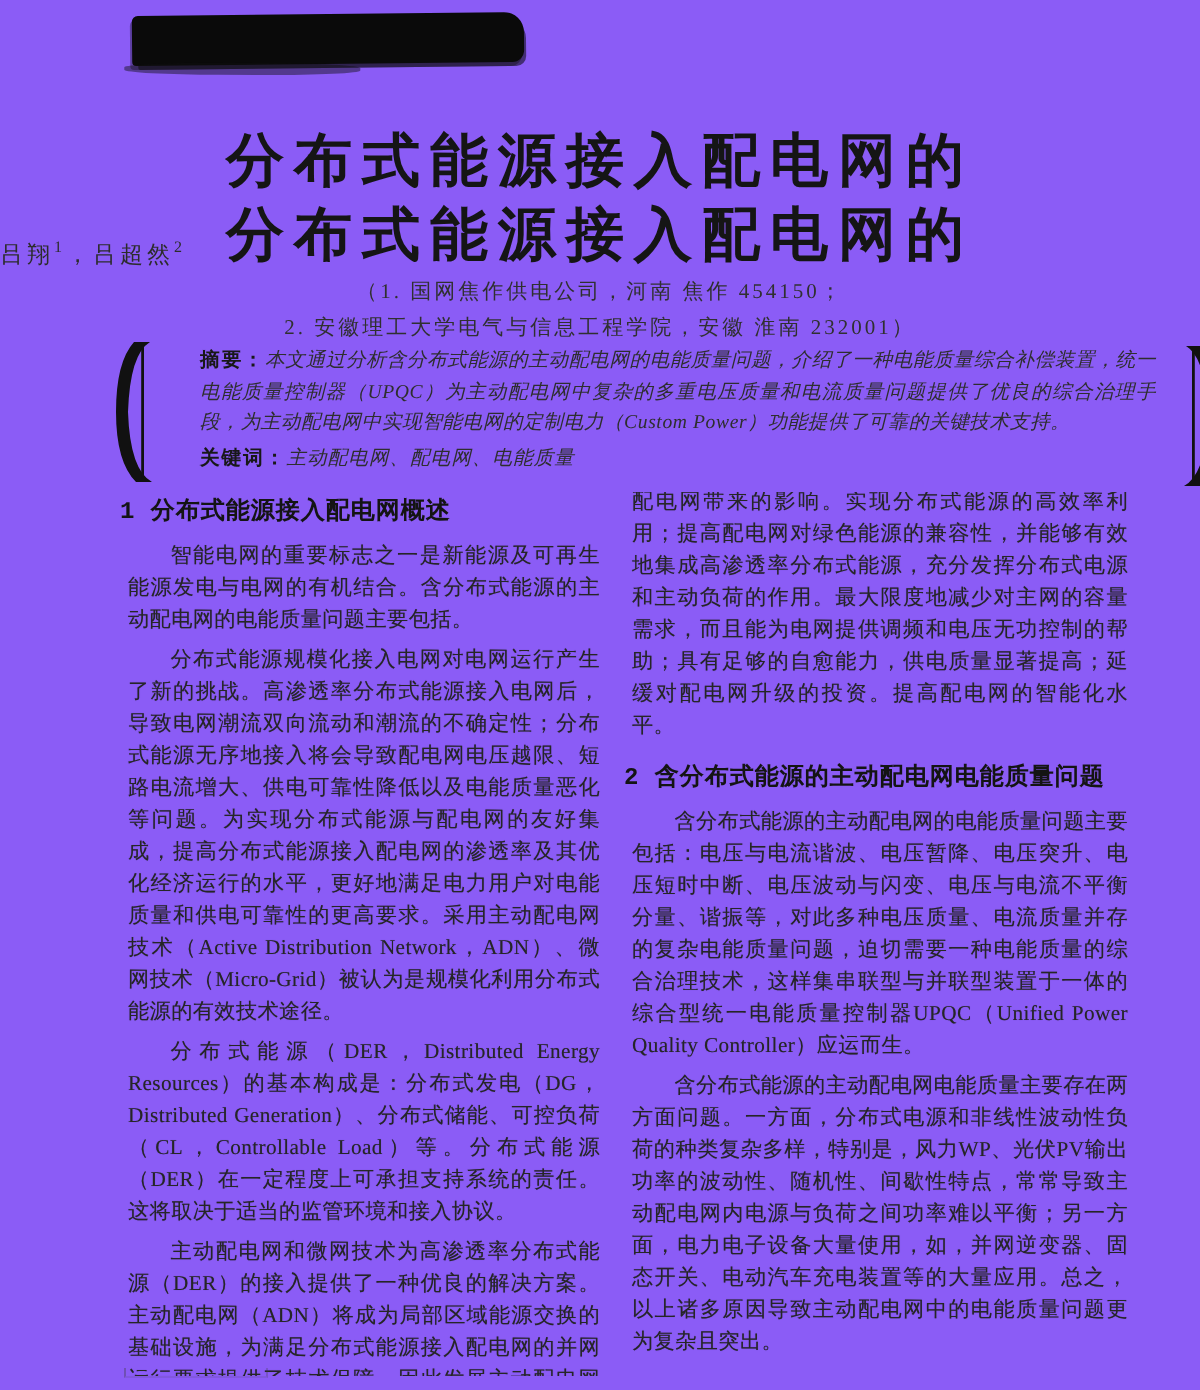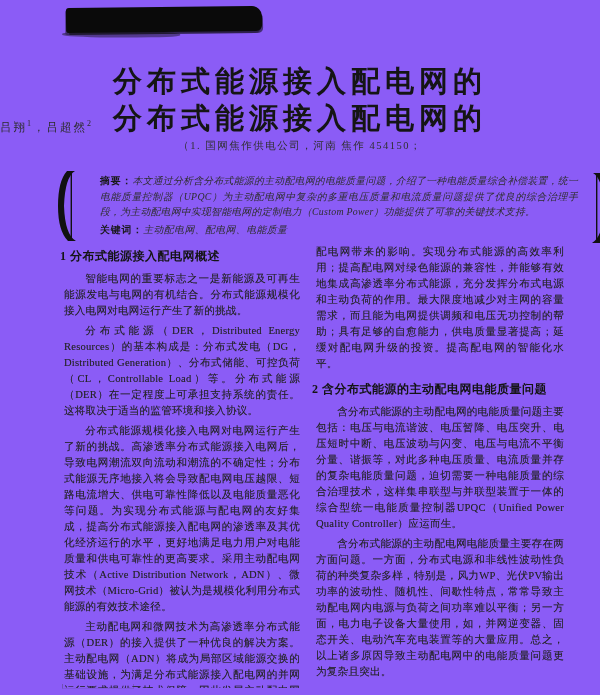--- a/index.html
+++ b/index.html
@@ -57,21 +57,21 @@
   .keywords-line{
     margin-top:2px;font-size:9.8px;line-height:15px;font-style:italic;color:#2e2e2e;letter-spacing:.5px;
   }
   .keywords-line .lbl{font-style:normal;font-weight:700;color:#181818;letter-spacing:1px;text-align:center;}
   .columns{position:absolute;left:60px;top:246px;width:508px;height:442px;overflow:hidden;}
   .col{position:absolute;top:0;}
   .col-left{left:0;width:244px;}
   .col-right{left:252px;width:256px;top:-6px;}
   .sec-heading{
     font-size:12px;font-weight:700;color:#141414;
-    margin:9px 0 7px 0;line-height:16px;letter-spacing:.5px;
+    margin:9px 0 7px 0;line-height:16px;letter-spacing:.5px;font-family:Liberation Mono, monospace;
   }
   .sec-heading.first{margin-top:2px;}
   .col p{
     margin:4px;font-size:10.6px;line-height:16px;
     text-align:justify;text-indent:2em;color:#262626;
     letter-spacing:.2px;
     text-shadow:0 0 .4px rgba(0,0,0,.35);
   }
   .col p.cont{text-indent:0;}
   .scan-artifact{
@@ -91,20 +91,21 @@
   <h1 class="title">
     <span style="display:block">分布式能源接入配电网的</span>
     <span style="display:block">分布式能源接入配电网的</span>
   </h1>
 
   <div class="authors">
     <span>吕翔</span><sup>1</sup><span>，</span><span>吕超然</span><sup>2</sup>
   </div>
 
   <div class="affil affil-1">（1. 国网焦作供电公司，河南  焦作  454150；</div>
+  <div class="affil affil-2">2. 安徽理工大学电气与信息工程学院，安徽  淮南  232001）</div>
 
   <div class="abstract-wrap">
     <svg class="abstract-bracket left" width="22" height="70" viewBox="0 0 22 70">
       <path d="M19 0 Q9 6 8 35 Q9 64 20 70 L12 70 Q2 60 2 35 Q2 10 11 0 Z" fill="#111"></path>
       <path d="M16 2 L16 68 L14.6 68 L14.6 2 Z" fill="#111"></path>
     </svg>
     <svg class="abstract-bracket right" width="22" height="70" viewBox="0 0 22 70">
       <path d="M3 0 Q13 6 14 35 Q13 64 2 70 L10 70 Q20 60 20 35 Q20 10 11 0 Z" fill="#111"></path>
       <path d="M6 2 L6 68 L7.4 68 L7.4 2 Z" fill="#111"></path>
     </svg>
@@ -113,23 +114,23 @@
     </div>
     <div class="keywords-line">
       <span class="lbl">关键词：</span><span>主动配电网、配电网、电能质量</span>
     </div>
   </div>
 
   <div class="columns">
 
     <div class="col col-left">
       <div class="sec-heading first">1  分布式能源接入配电网概述</div>
-      <p>智能电网的重要标志之一是新能源及可再生能源发电与电网的有机结合。分布式能源规模化接入电网对电网运行产生了新的挑战。</p>
+      <p>智能电网的重要标志之一是新能源及可再生能源发电与电网的有机结合。含分布式能源的主动配电网的电能质量问题主要包括。</p>
+      <p>分布式能源规模化接入电网对电网运行产生了新的挑战。高渗透率分布式能源接入电网后，导致电网潮流双向流动和潮流的不确定性；分布式能源无序地接入将会导致配电网电压越限、短路电流增大、供电可靠性降低以及电能质量恶化等问题。为实现分布式能源与配电网的友好集成，提高分布式能源接入配电网的渗透率及其优化经济运行的水平，更好地满足电力用户对电能质量和供电可靠性的更高要求。采用主动配电网技术（Active Distribution Network，ADN）、微网技术（Micro-Grid）被认为是规模化利用分布式能源的有效技术途径。</p>
       <p>分布式能源（DER，Distributed Energy Resources）的基本构成是：分布式发电（DG，Distributed Generation）、分布式储能、可控负荷（CL，Controllable Load）等。分布式能源（DER）在一定程度上可承担支持系统的责任。这将取决于适当的监管环境和接入协议。</p>
-      <p>分布式能源规模化接入电网对电网运行产生了新的挑战。高渗透率分布式能源接入电网后，导致电网潮流双向流动和潮流的不确定性；分布式能源无序地接入将会导致配电网电压越限、短路电流增大、供电可靠性降低以及电能质量恶化等问题。为实现分布式能源与配电网的友好集成，提高分布式能源接入配电网的渗透率及其优化经济运行的水平，更好地满足电力用户对电能质量和供电可靠性的更高要求。采用主动配电网技术（Active Distribution Network，ADN）、微网技术（Micro-Grid）被认为是规模化利用分布式能源的有效技术途径。</p>
       <p>主动配电网和微网技术为高渗透率分布式能源（DER）的接入提供了一种优良的解决方案。主动配电网（ADN）将成为局部区域能源交换的基础设施，为满足分布式能源接入配电网的并网运行要求提供了技术保障，因此发展主动配电网技术势在必行。</p>
 
     </div>
 
     <div class="col col-right">
       <p class="cont">配电网带来的影响。实现分布式能源的高效率利用；提高配电网对绿色能源的兼容性，并能够有效地集成高渗透率分布式能源，充分发挥分布式电源和主动负荷的作用。最大限度地减少对主网的容量需求，而且能为电网提供调频和电压无功控制的帮助；具有足够的自愈能力，供电质量显著提高；延缓对配电网升级的投资。提高配电网的智能化水平。</p>
       <div class="sec-heading">2  含分布式能源的主动配电网电能质量问题</div>
       <p>含分布式能源的主动配电网的电能质量问题主要包括：电压与电流谐波、电压暂降、电压突升、电压短时中断、电压波动与闪变、电压与电流不平衡分量、谐振等，对此多种电压质量、电流质量并存的复杂电能质量问题，迫切需要一种电能质量的综合治理技术，这样集串联型与并联型装置于一体的综合型统一电能质量控制器UPQC（Unified Power Quality Controller）应运而生。</p>
       <p>含分布式能源的主动配电网电能质量主要存在两方面问题。一方面，分布式电源和非线性波动性负荷的种类复杂多样，特别是，风力WP、光伏PV输出功率的波动性、随机性、间歇性特点，常常导致主动配电网内电源与负荷之间功率难以平衡；另一方面，电力电子设备大量使用，如，并网逆变器、固态开关、电动汽车充电装置等的大量应用。总之，以上诸多原因导致主动配电网中的电能质量问题更为复杂且突出。</p>
       <div class="sec-heading">3  分布式能源接入配电网电能质量综合控制技术—统一电能质量控制器（UPQC）</div>

